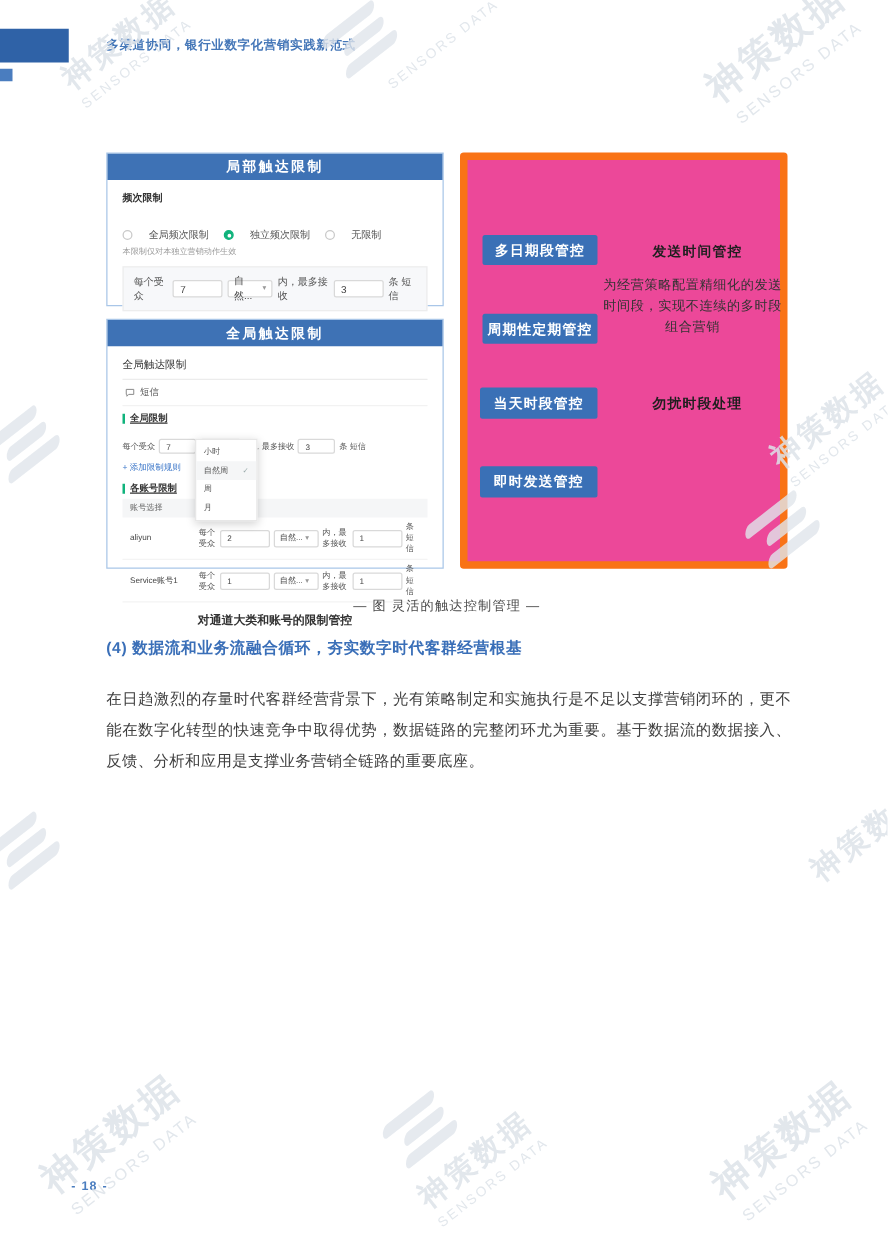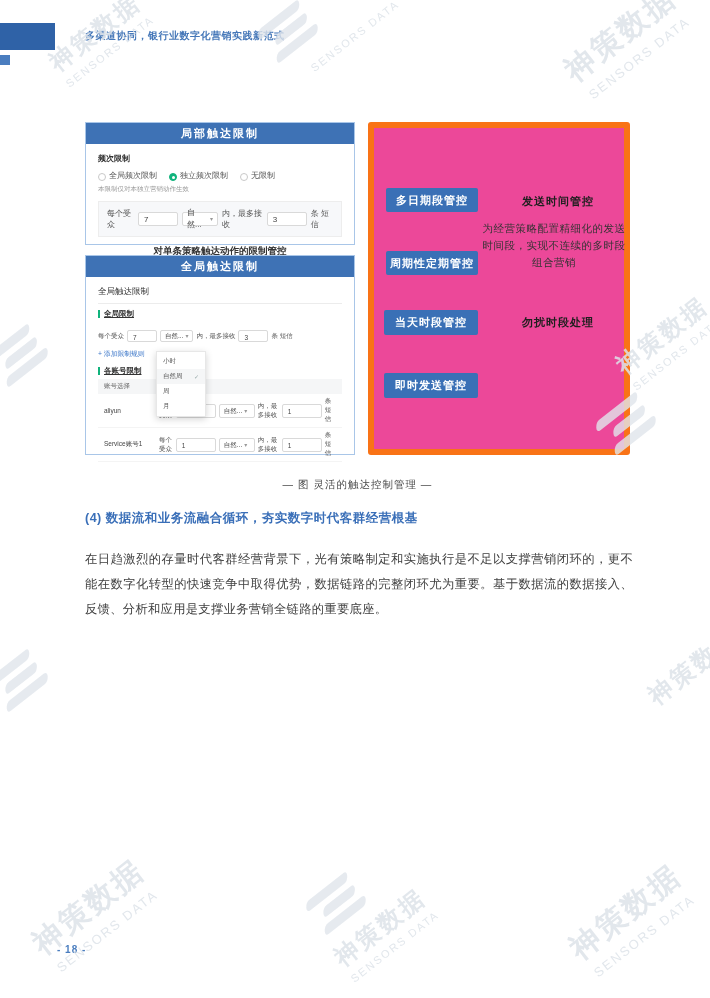--- a/index.html
+++ b/index.html
@@ -29,21 +29,21 @@
   
   .figure { position:absolute; left:85px; top:122px; width:545px; height:333px; }
   .panel { position:absolute; background:#fff; border:1px solid #a9c6e8; }
   .panel-local { left:0; top:0; width:270px; height:123px; }
   .panel-global { left:0; top:133px; width:270px; height:200px; }
   .panel-hd { height:21px; background:#3e72b5; color:#fff; font-size:11px; font-weight:bold; letter-spacing:2px; display:flex; align-items:center; justify-content:center; }
   .p-body { padding:6px 12px 0; position:relative; }
 
   .freq-label { font-size:8px; font-weight:bold; color:#333; margin-top:3px; }
   .radio-row { display:flex; align-items:center; gap:12px; margin-top:6px; font-size:8px; color:#555; }
-  .radio { display:flex; align-items:flex-end; gap:3px; }
+  .radio { display:flex; align-items:center; gap:13px;margin-top:12px; }
   .rb { width:8px; height:8px; border:1px solid #c9c9c9; border-radius:50%; background:#fff; flex:0 0 auto; }
   .rb.checked { border:1px solid #10b37c; background:#10b37c; position:relative; }
   .rb.checked::after { content:""; position:absolute; left:2px; top:2px; width:3px; height:3px; border-radius:50%; background:#fff; }
   .tiny-note { font-size:6.5px; color:#9b9b9b; margin-top:4px; }
   .rule-row { display:flex; align-items:center; gap:4px; font-size:8px; color:#555; margin-top:7px; background:#f7f8fa; border:1px solid #ededed; padding:6px 8px; }
   .mini-input { background:#fff; border:1px solid #d9d9d9; border-radius:2px; min-width:40px; height:14px; line-height:12px; padding:1px 5px; color:#444; }
   .mini-select { background:#fff; border:1px solid #d9d9d9; border-radius:2px; min-width:36px; height:14px; line-height:12px; padding:1px 4px; color:#444; display:flex; align-items:center; gap:2px; }
   .mini-select .caret { font-size:6px; color:#999; }
   .panel-cap { text-align:center; font-size:9.5px; font-weight:bold; color:#333; margin-top:8px; }
 
@@ -122,20 +122,26 @@
           <span>条 短信</span>
         </div>
         <div class="panel-cap">对单条策略触达动作的限制管控</div>
       </div>
     </section>
 
     <section class="panel panel-global">
       <div class="panel-hd">全局触达限制</div>
       <div class="p-body">
         <div class="inner-title">全局触达限制</div>
+        <div class="tab-row">
+          <svg width="8" height="8" viewBox="0 0 16 16">
+              <path d="M2 3h12v8H6l-3 3v-3H2z" fill="none" stroke="#8a8a8a" stroke-width="1.6"></path>
+            </svg>
+          <span>短信</span>
+        </div>
         <div class="sec-label">全局限制</div>
         <div class="rule-row plain">
           <span>每个受众</span>
           <span class="mini-input">7</span>
           <span class="mini-select">
             <span>自然...</span>
             <span class="caret">▾</span>
           </span>
           <span>内，最多接收</span>
           <span class="mini-input">3</span>
@@ -176,20 +182,21 @@
             <span class="mini-input">1</span>
             <span class="mini-select">
               <span>自然...</span>
               <span class="caret">▾</span>
             </span>
             <span>内，最多接收</span>
             <span class="mini-input">1</span>
             <span>条 短信</span>
           </div>
         </div>
+        <div class="panel-cap">对通道大类和账号的限制管控</div>
       </div>
     </section>
 
     <section class="panel-right">
       <div class="blue-btn" style="left:12px; top:60px; width:92px; height:24px;">多日期段管控</div>
       <div class="rp-title" style="left:118px; top:66px; width:132px; text-align:center;">发送时间管控</div>
       <div class="rp-desc" style="left:104px; top:92px; width:152px;">为经营策略配置精细化的发送时间段，实现不连续的多时段组合营销</div>
       <div class="blue-btn" style="left:12px; top:123px; width:92px; height:24px;">周期性定期管控</div>
 
       <div class="blue-btn" style="left:10px; top:182px; width:94px; height:25px;">当天时段管控</div>

